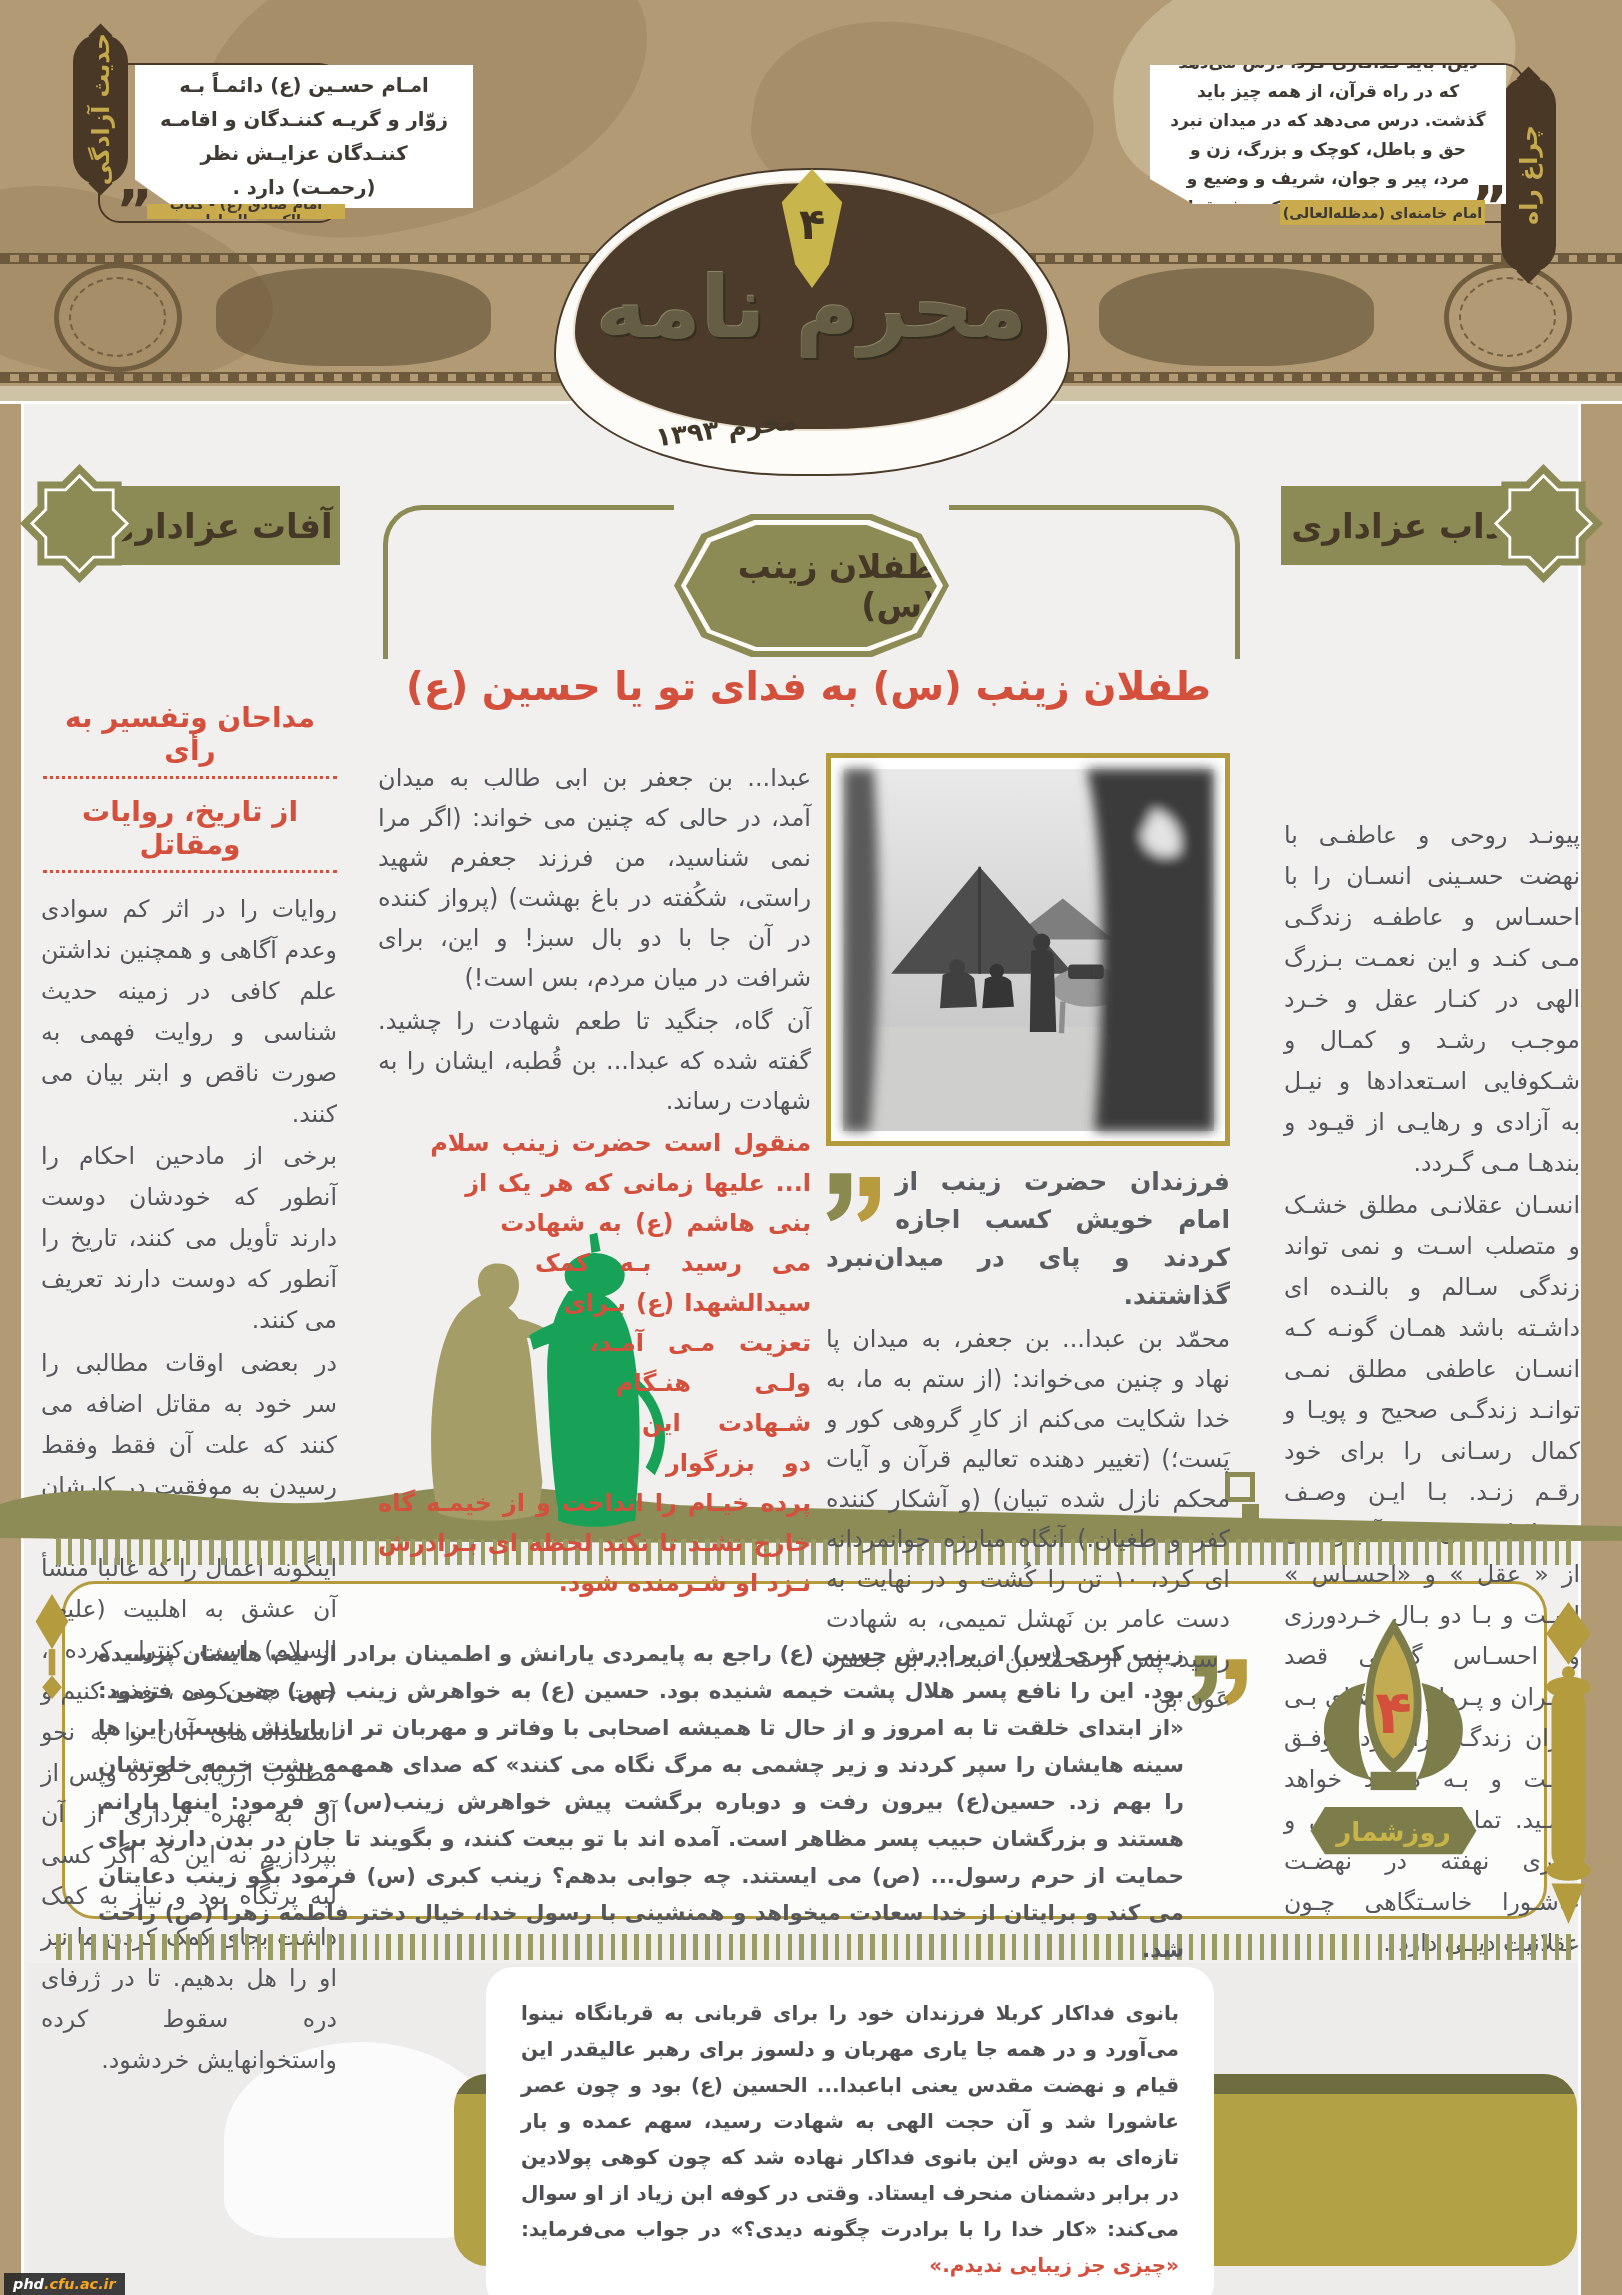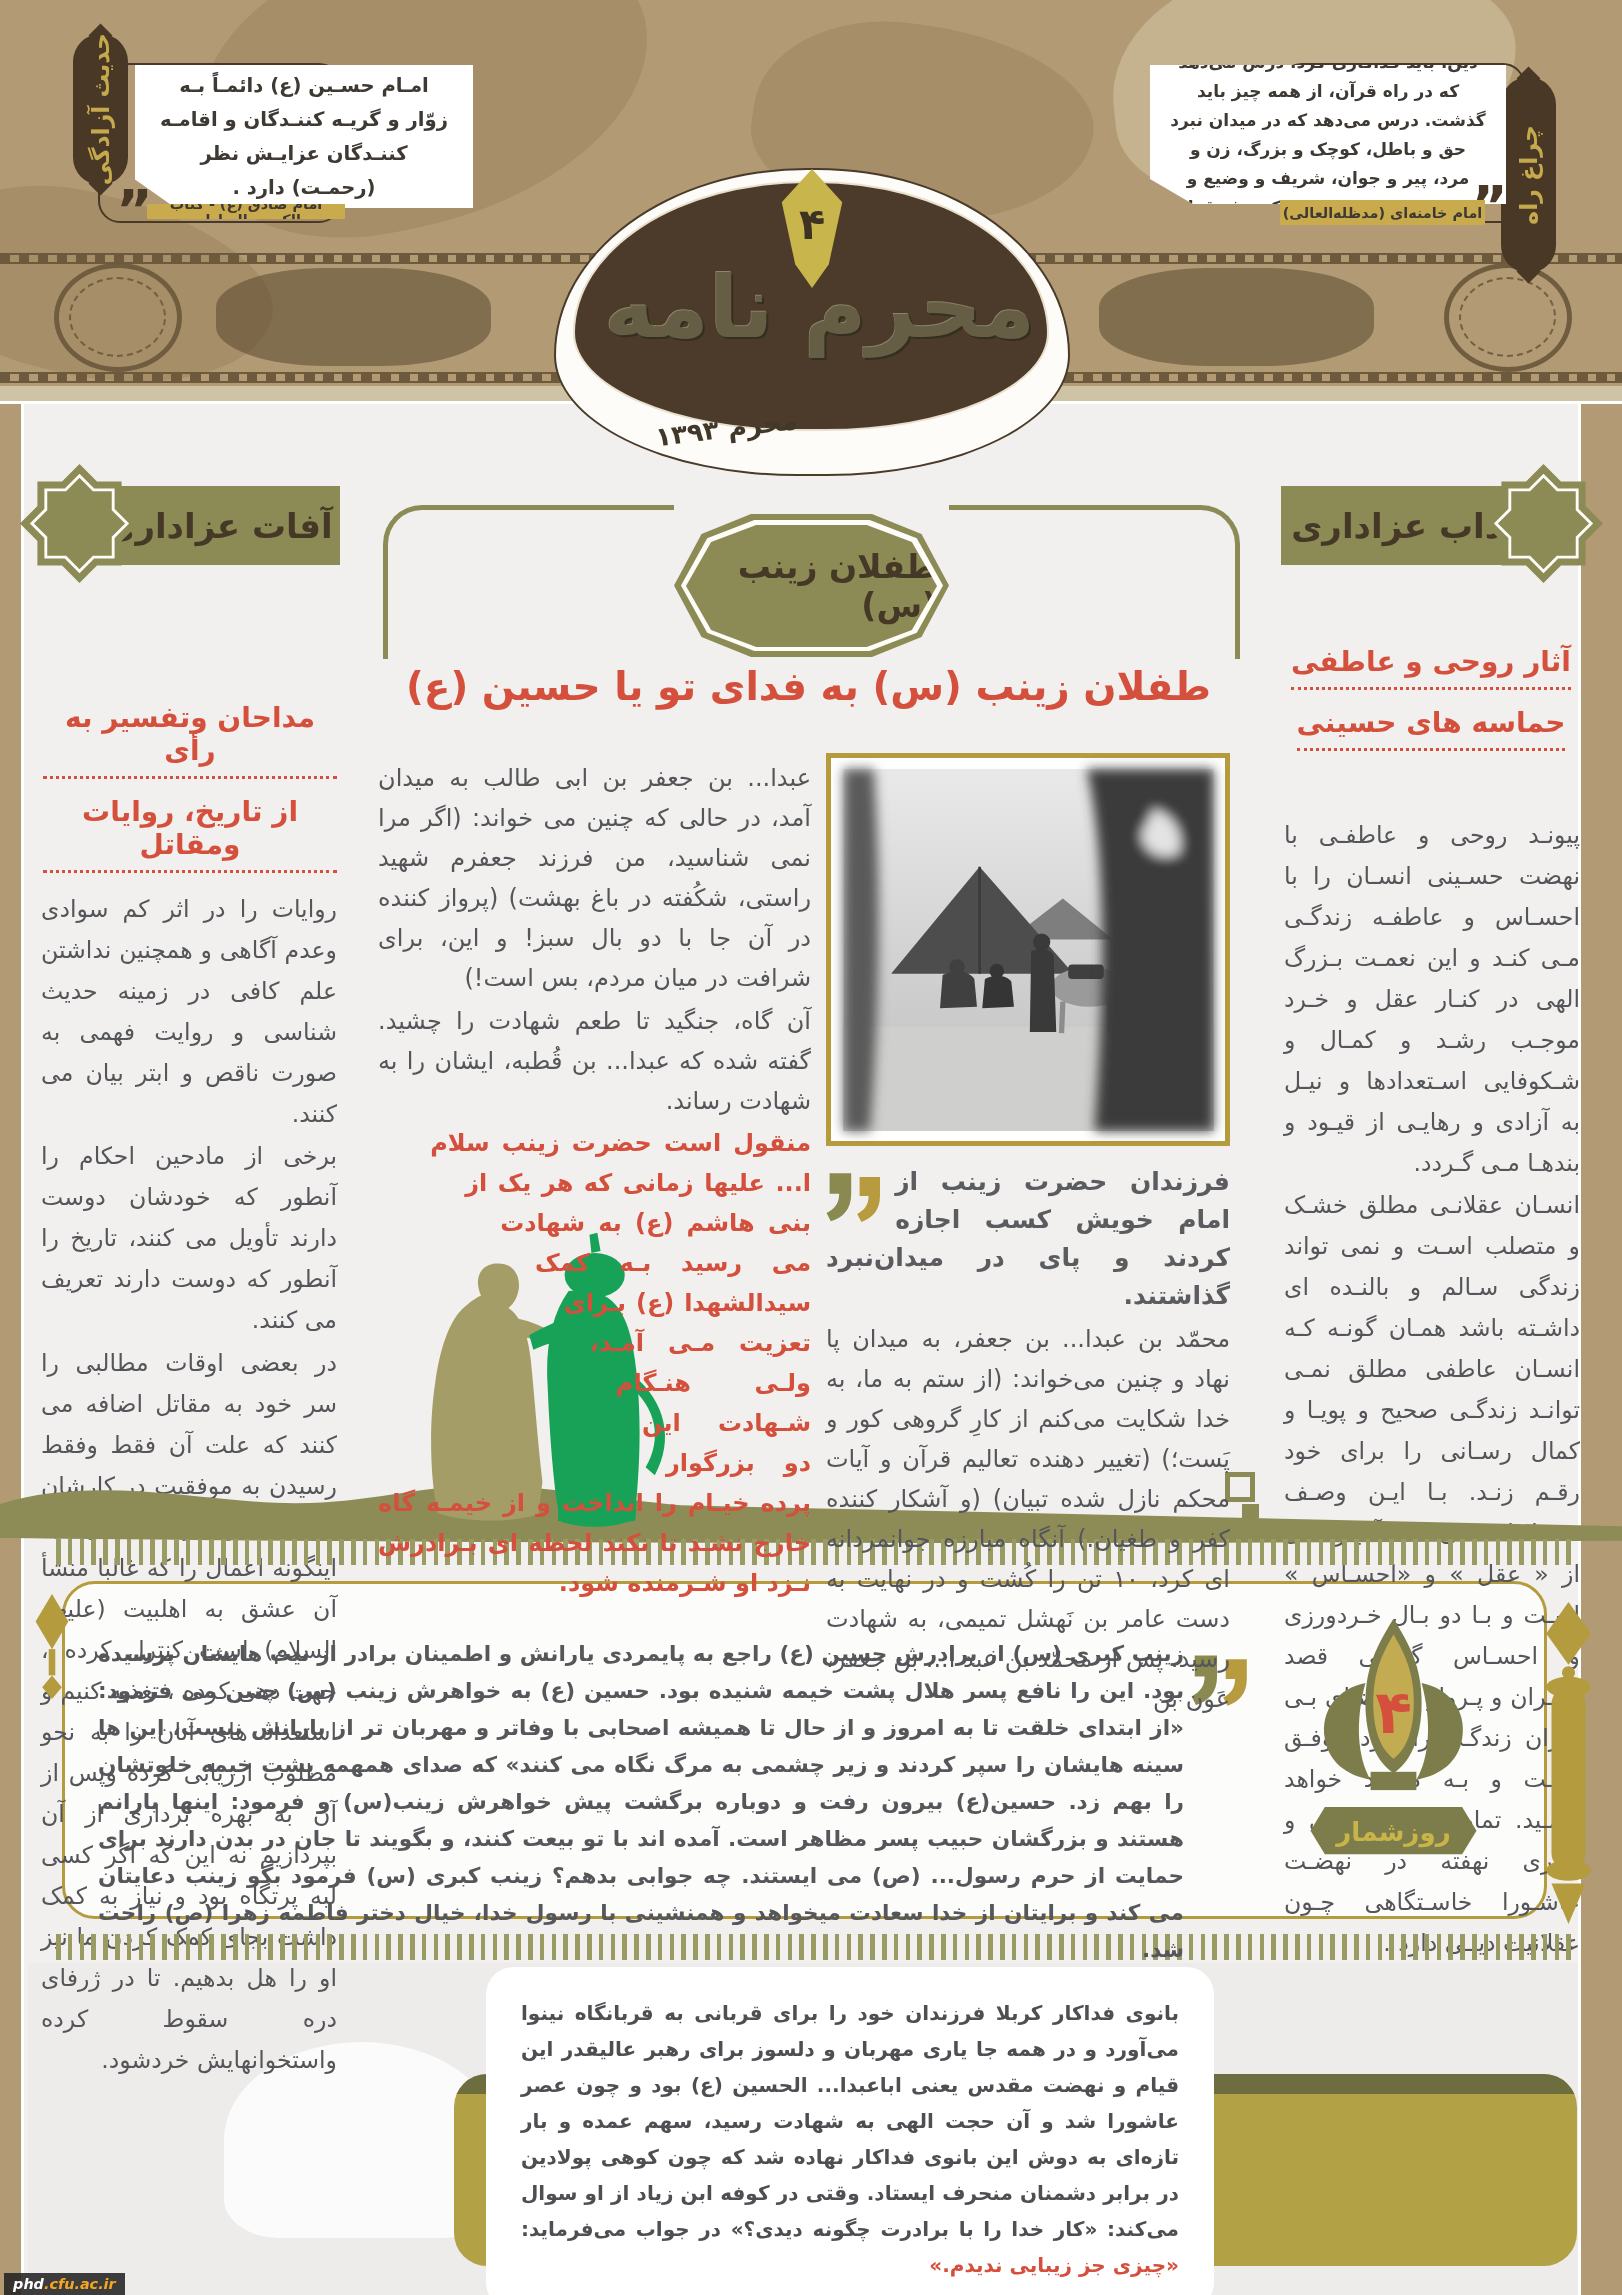--- a/index.html
+++ b/index.html
@@ -32,21 +32,21 @@
   
   .med-outer{left:554px;top:168px;width:516px;height:308px;background:#fdfcf8;border:2.6px solid #4a3a2a;
              border-radius:50% 50% 48% 48%/62% 62% 40% 40%;z-index:6;}
   .med-inner{left:573px;top:181px;width:476px;height:250px;background:#4c3b2a;border:2px solid #e8e0cc;
              border-radius:50% 50% 48% 48%/62% 62% 40% 40%;z-index:6;}
   .issue-diamond{left:770px;top:169px;width:84px;height:119px;background:#c8b54b;z-index:7;
                  clip-path:polygon(50% 0,86% 28%,70% 80%,50% 100%,30% 80%,14% 28%);
                  display:flex;align-items:center;justify-content:center;}
   .issue-diamond span{color:#3e3323;font-size:43px;font-weight:bold;margin-top:-9.2px;}
   .mast-title{left:589px;top:257px;width:445px;text-align:center;z-index:7;color:#655e44;
-              font-size:86px;font-weight:bold;text-shadow:2px 2px 0 #352f20,-0.7px -0.7px 0 #8a8468;margin-left:8px;}
+              font-size:86px;font-weight:bold;text-shadow:2px 2px 0 #352f20,-0.7px -0.7px 0 #8a8468;}
   .mast-date{left:615px;top:416px;width:183px;z-index:7;color:#42382a;font-size:26px;font-weight:bold;
              transform:rotate(-7deg);}
   
   .strip{top:404px;height:1891px;background:#b29b74;z-index:2;}
   
   .col-band{width:243px;height:79px;background:#8c8b56;display:flex;align-items:center;justify-content:center;z-index:3;}
   .col-band span{color:#463826;font-size:34px;font-weight:bold;}
   .sub{width:294px;text-align:center;z-index:3;}
   .sub-line{display:inline-block;color:#d4503c;font-size:28px;font-weight:bold;
             padding-bottom:9.2px;border-bottom:3.9px dotted #d4503c;margin-bottom:15.7px;}
@@ -178,24 +178,20 @@
 
   <div class="abs col-band" style="left:1281px;top:486px;">
     <span>آداب عزاداری</span>
   </div>
   <svg class="abs" style="left:1478px;top:458px;z-index:4;" width="131" height="131" viewBox="-110 -110 220 220">
     <g>
       <polygon fill="#8c8b56" points="100,0 70.7,29.3 70.7,70.7 29.3,70.7 0,100 -29.3,70.7 -70.7,70.7 -70.7,29.3 -100,0 -70.7,-29.3 -70.7,-70.7 -29.3,-70.7 0,-100 29.3,-70.7 70.7,-70.7 70.7,-29.3"></polygon>
       <polygon fill="none" stroke="#fdfcf8" stroke-width="6" transform="scale(0.8)" points="100,0 70.7,29.3 70.7,70.7 29.3,70.7 0,100 -29.3,70.7 -70.7,70.7 -70.7,29.3 -100,0 -70.7,-29.3 -70.7,-70.7 -29.3,-70.7 0,-100 29.3,-70.7 70.7,-70.7 70.7,-29.3"></polygon>
     </g>
   </svg>
-  <div class="abs sub" style="left:1284px;top:645px;">
-    <span class="sub-line">آثار روحی و عاطفی</span><br>
-    <span class="sub-line">حماسه های حسینی</span>
-  </div>
   <div class="abs bodytext rtl" style="left:1284px;top:815px;width:296px;">
     <p>پیونـد روحی و عاطفـی با نهضت حسـینی انسـان را با احسـاس و عاطفـه زندگـی مـی کنـد و این نعمـت بـزرگ الهی در کنـار عقل و خـرد موجـب رشـد و کمـال و شـکوفایی اسـتعدادها و نیـل به آزادی و رهایـی از قیـود و بندهـا مـی گـردد.</p>
     <p>انسـان عقلانـی مطلق خشـک و متصلب اسـت و نمی تواند زندگی سـالم و بالنـده ای داشـته باشد همـان گونـه کـه انسـان عاطفی مطلق نمـی توانـد زندگـی صحیح و پویـا و کمال رسـانی را برای خود رقـم زنـد. بـا ایـن وصـف فقـط انسـانی کـه آمیـزه ای از « عقل » و «احسـاس » اسـت و بـا دو بـال خـردورزی و احسـاس گرایـی قصد طیـران و پـرواز در فضـای بـی کـران زندگـی را دارد موفـق اسـت و بـه مقصد خواهد رسـید. تمام مفاهیم فکری و نظری نهفته در نهضـت عاشـورا خاسـتگاهی چـون عقلانیت دینـی دارد .</p>
   </div>
 
   <div class="abs bracket bkl" style="left:383px;top:505px;width:291px;"></div>
   <div class="abs bracket bkr" style="left:949px;top:505px;width:291px;"></div>
   <div class="abs oct fb1"></div>
   <div class="abs oct fb2"></div>
   <div class="abs oct fb3">

